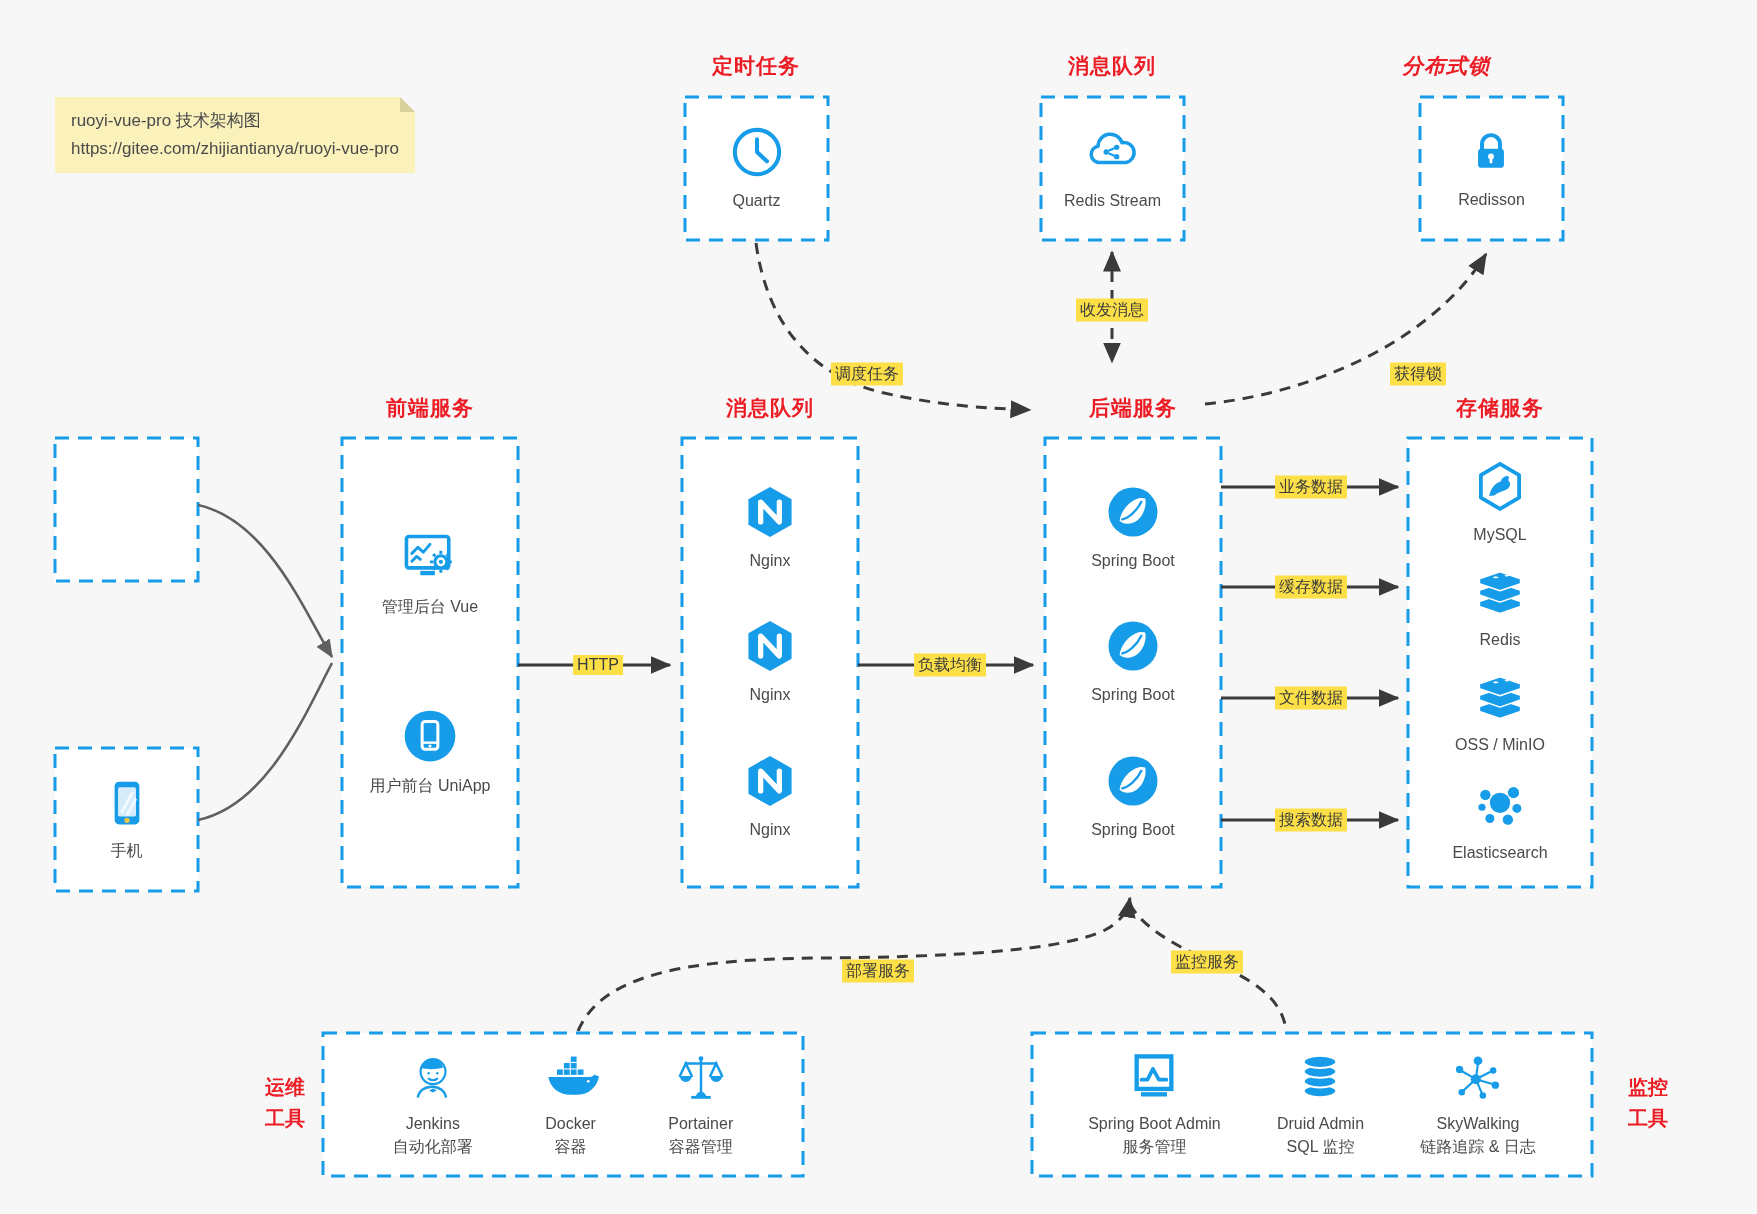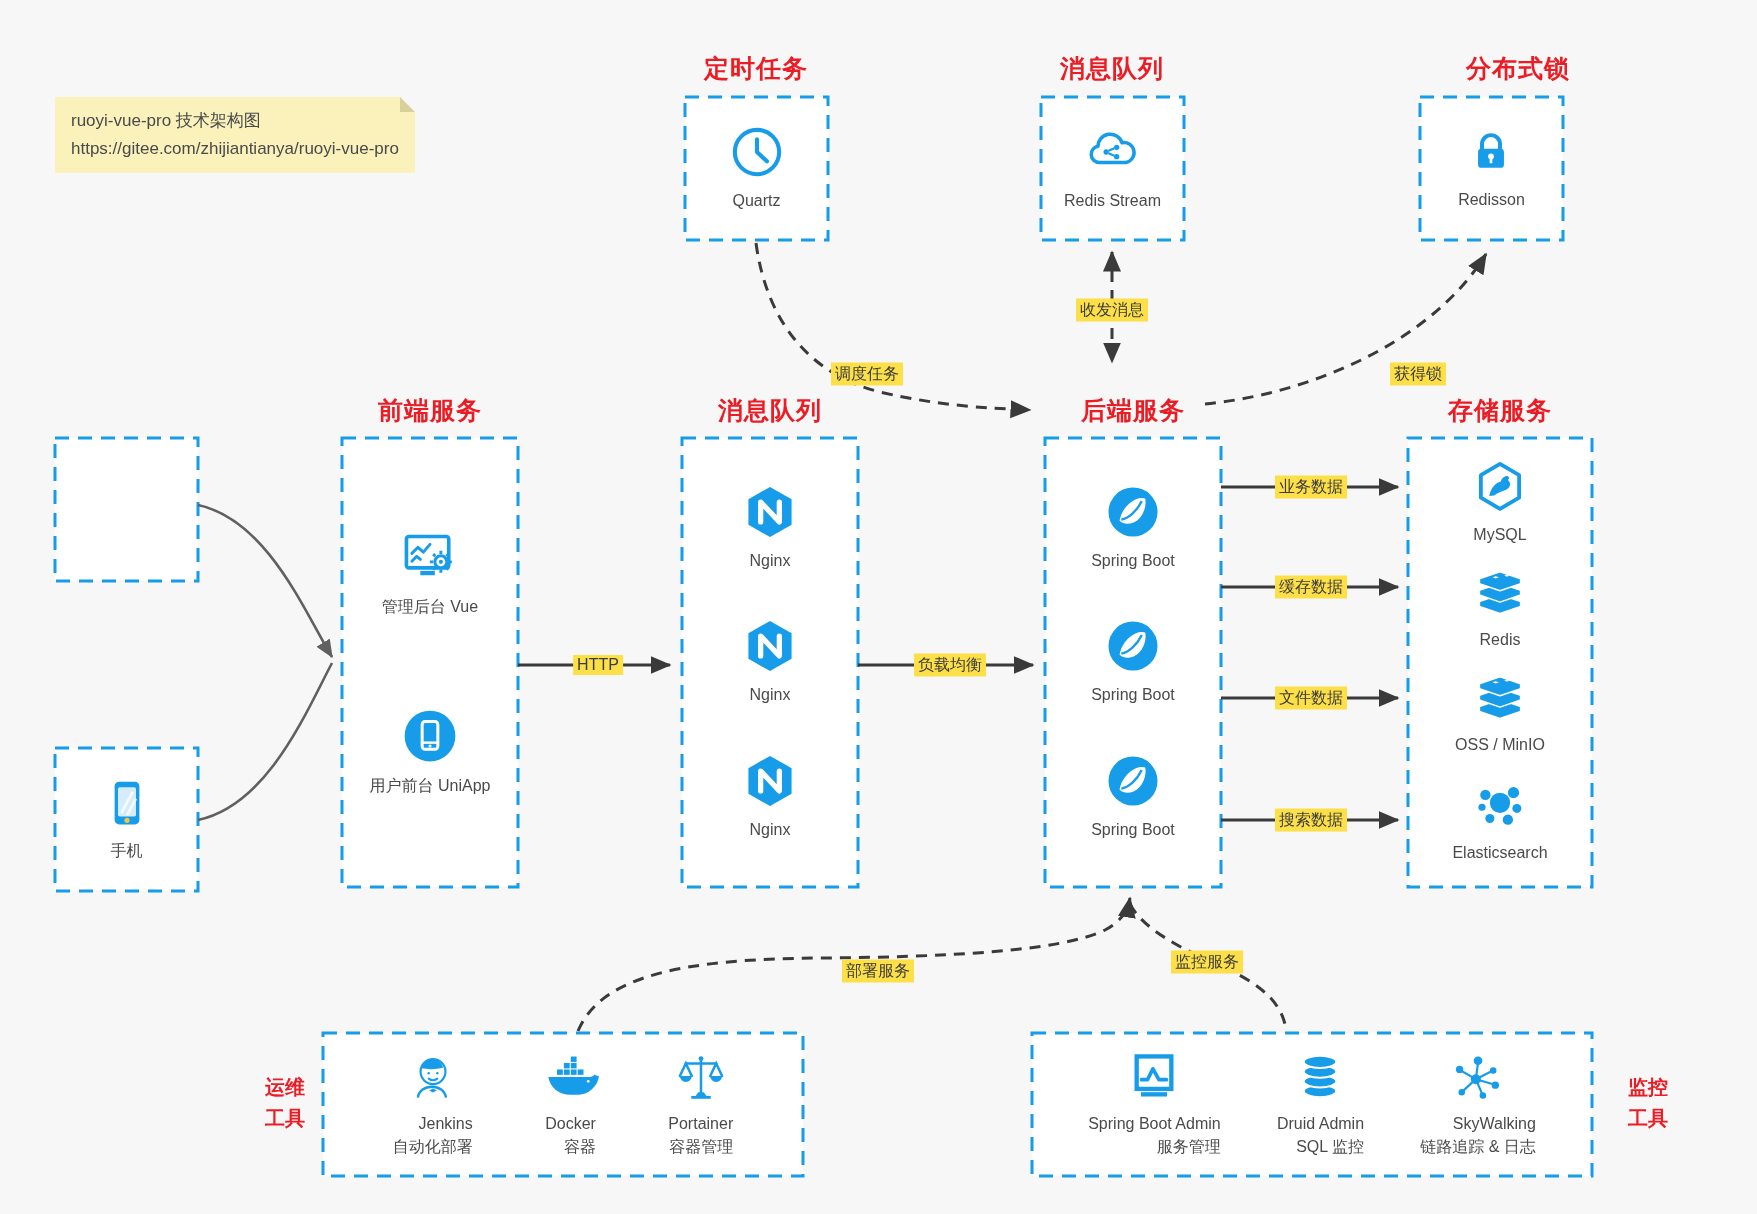--- a/index.html
+++ b/index.html
@@ -14,22 +14,22 @@
   .canvas{position:relative;width:1757px;height:1214px;background:var(--bg);overflow:hidden;}
   svg.overlay{position:absolute;left:0;top:0;z-index:1;}
   .boxrect{fill:#ffffff;stroke:var(--accent);stroke-width:3;stroke-dasharray:14 9;}
   .edge{stroke:var(--arrow);stroke-width:3;fill:none;}
   .edge.dashed{stroke-dasharray:11 8;}
   .edge.client{stroke:#606060;stroke-width:2.6;}
   .box{position:absolute;z-index:2;display:flex;flex-direction:column;align-items:center;justify-content:space-evenly;}
   .box.row{flex-direction:row;}
   .item{display:flex;flex-direction:column;align-items:center;gap:9px;}
   .icon{color:var(--accent);line-height:0;}
-  .ilabel{font-size:16px;color:var(--txt);white-space:nowrap;text-align:right;line-height:1.45;}
-  .title{position:absolute;z-index:3;transform:translateX(-50%);font-size:25px;font-weight:bold;color:var(--red);white-space:nowrap;letter-spacing:1px;}
+  .ilabel{font-size:16px;color:var(--txt);white-space:nowrap;text-align:center;line-height:1.45;}
+  .title{position:absolute;z-index:3;transform:translateX(-50%);font-size:21px;font-weight:bold;color:var(--red);white-space:nowrap;letter-spacing:1px;}
   .side-label{position:absolute;z-index:3;transform:translateX(-50%);font-size:20px;font-weight:bold;color:var(--red);text-align:center;line-height:1.55;white-space:nowrap;}
   .chip{position:absolute;z-index:3;transform:translate(-50%,-50%);background:#fde047;padding:1px 4px;font-size:16px;color:#3c3c3c;white-space:nowrap;}
   .note{position:absolute;left:55px;top:97px;z-index:2;background:var(--note-bg);padding:10px 16px;font-size:17px;color:#4a4a4a;line-height:1.65;}
   .note::after{content:'';position:absolute;top:0;right:0;border-top:15px solid var(--bg);border-left:15px solid #d9cf9a;}
 </style>
 </head>
 <body>
 
 <div class="canvas">
 
@@ -72,21 +72,21 @@
     <path class="edge dashed" d="M1130 904 C1142 928 1180 948 1212 962 C1252 979 1282 998 1286 1030"></path>
   </svg>
 
   <div class="note">
     <div>ruoyi-vue-pro 技术架构图</div>
     <div>https://gitee.com/zhijiantianya/ruoyi-vue-pro</div>
   </div>
 
   <div class="title" style="left:756px;top:52px;">定时任务</div>
   <div class="title" style="left:1112px;top:52px;">消息队列</div>
-  <div class="title" style="left:1518px;top:52px;">分布式锁</div>
+  <div class="title" style="left:1446px;top:52px;font-style:italic;">分布式锁</div>
   <div class="title" style="left:430px;top:394px;">前端服务</div>
   <div class="title" style="left:770px;top:394px;">消息队列</div>
   <div class="title" style="left:1133px;top:394px;">后端服务</div>
   <div class="title" style="left:1500px;top:394px;">存储服务</div>
 
   <div class="side-label" style="left:285px;top:1072px;">
     <div>运维</div>
     <div>工具</div>
   </div>
   <div class="side-label" style="left:1648px;top:1072px;">

